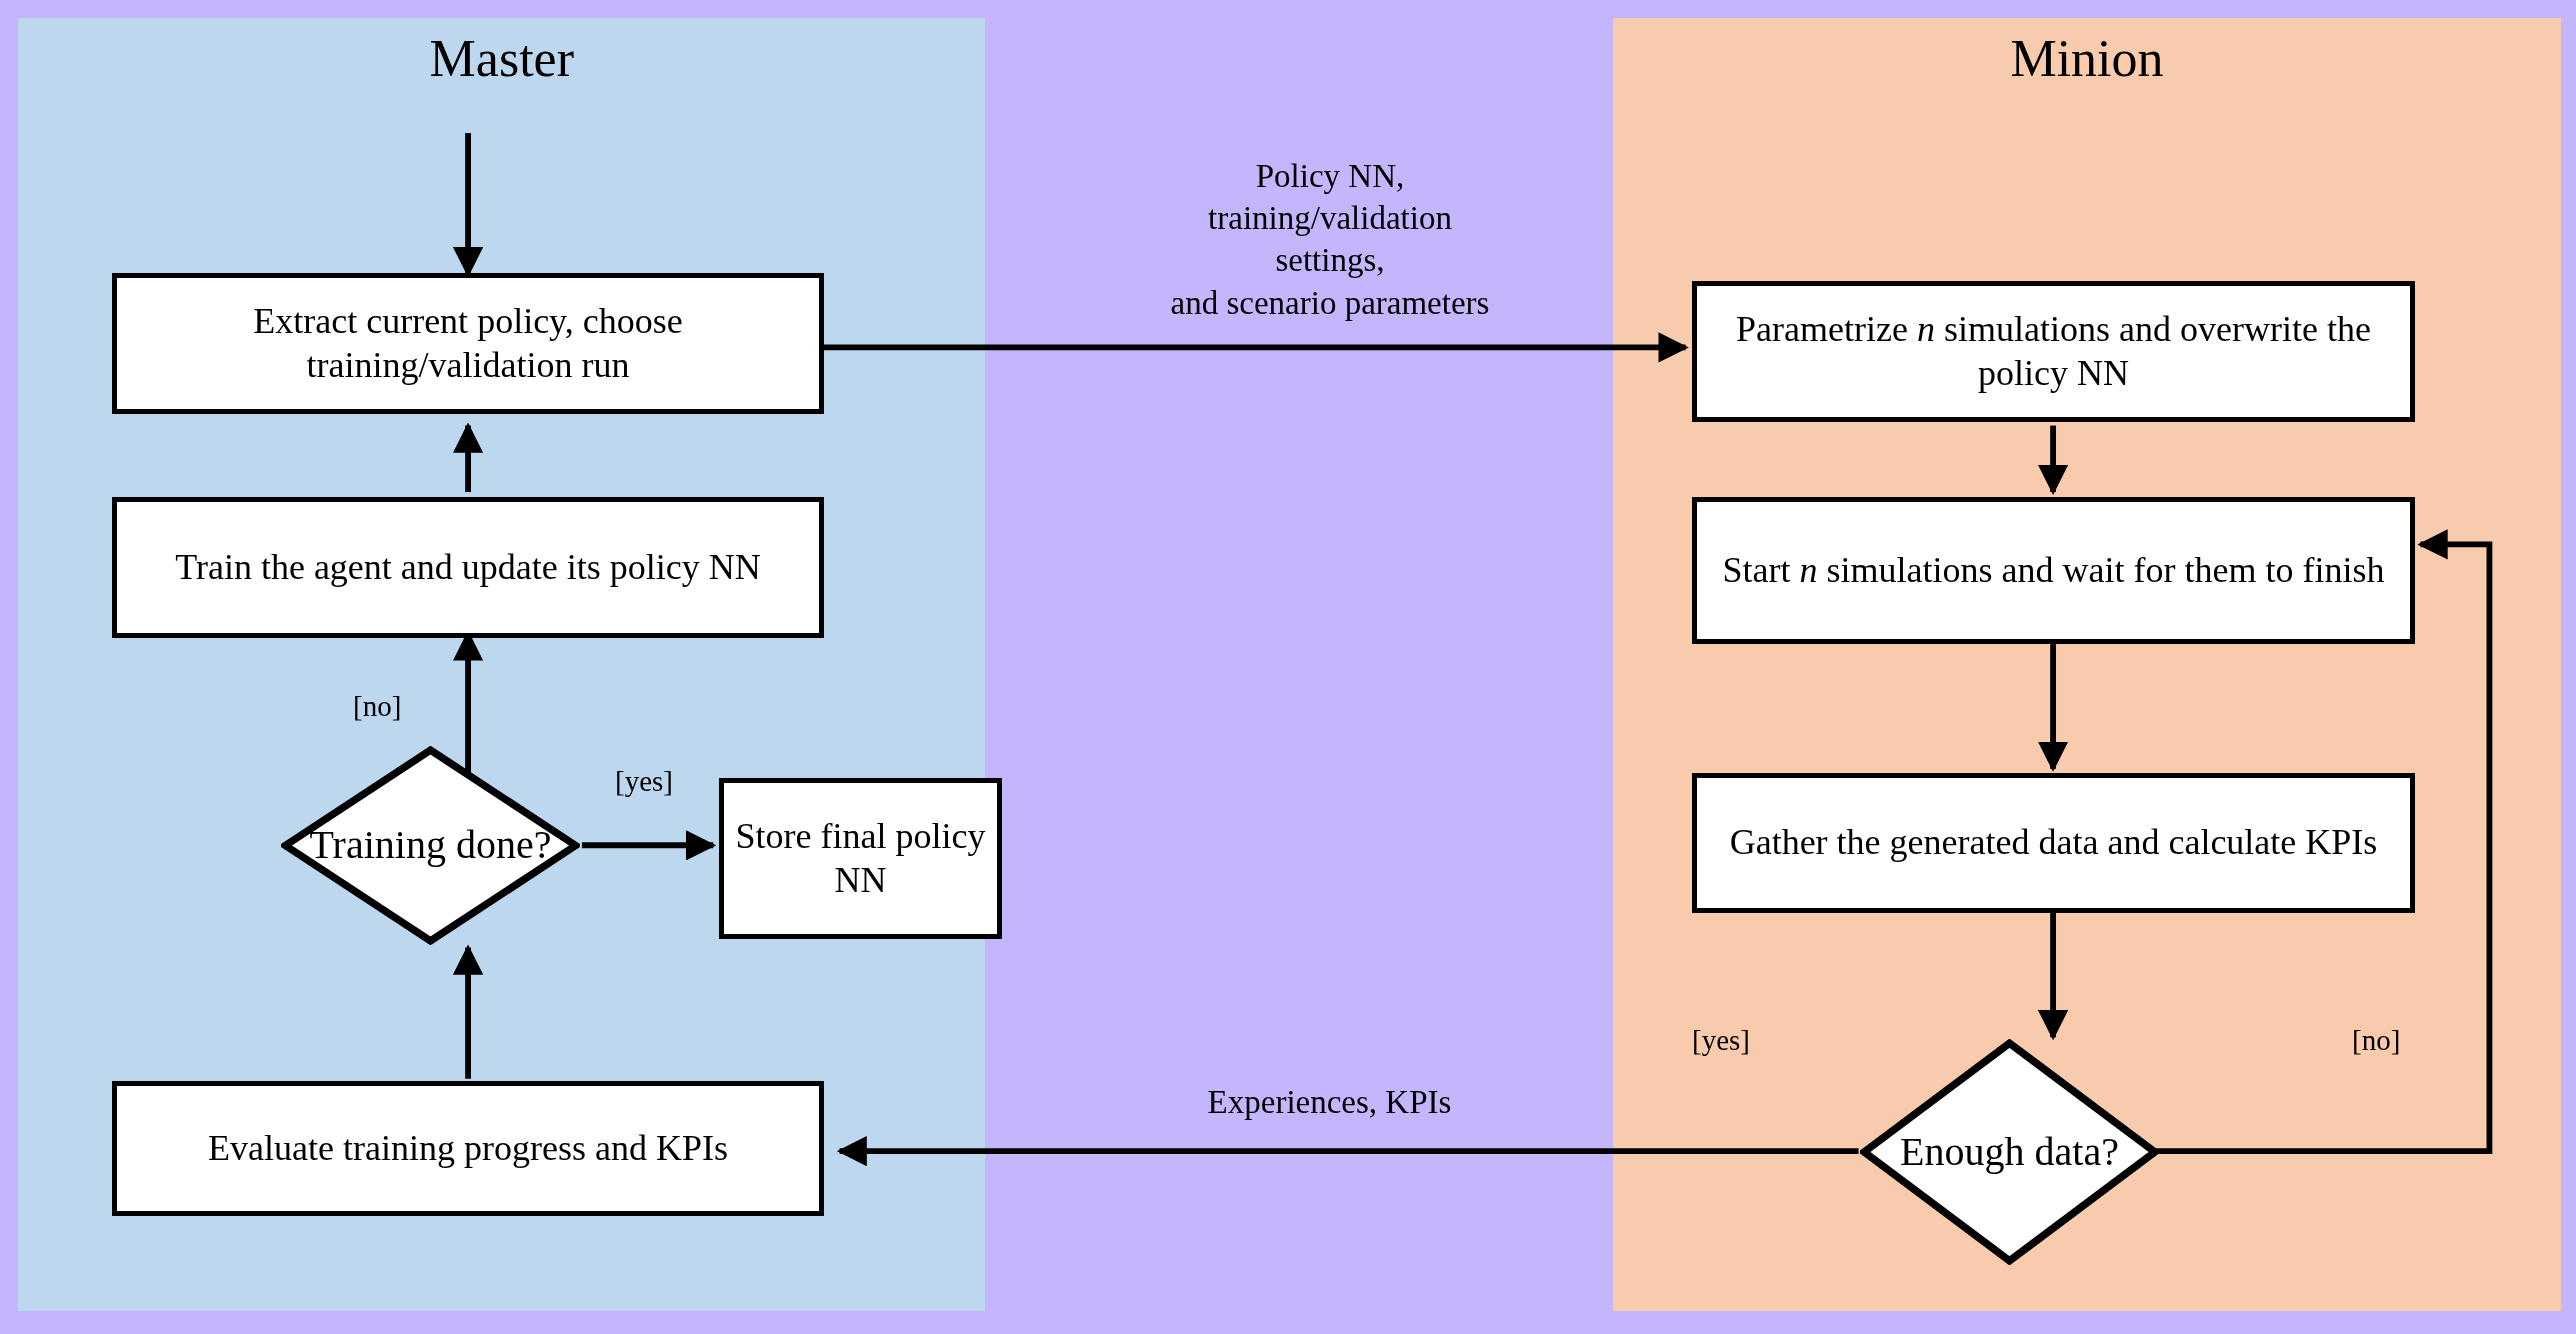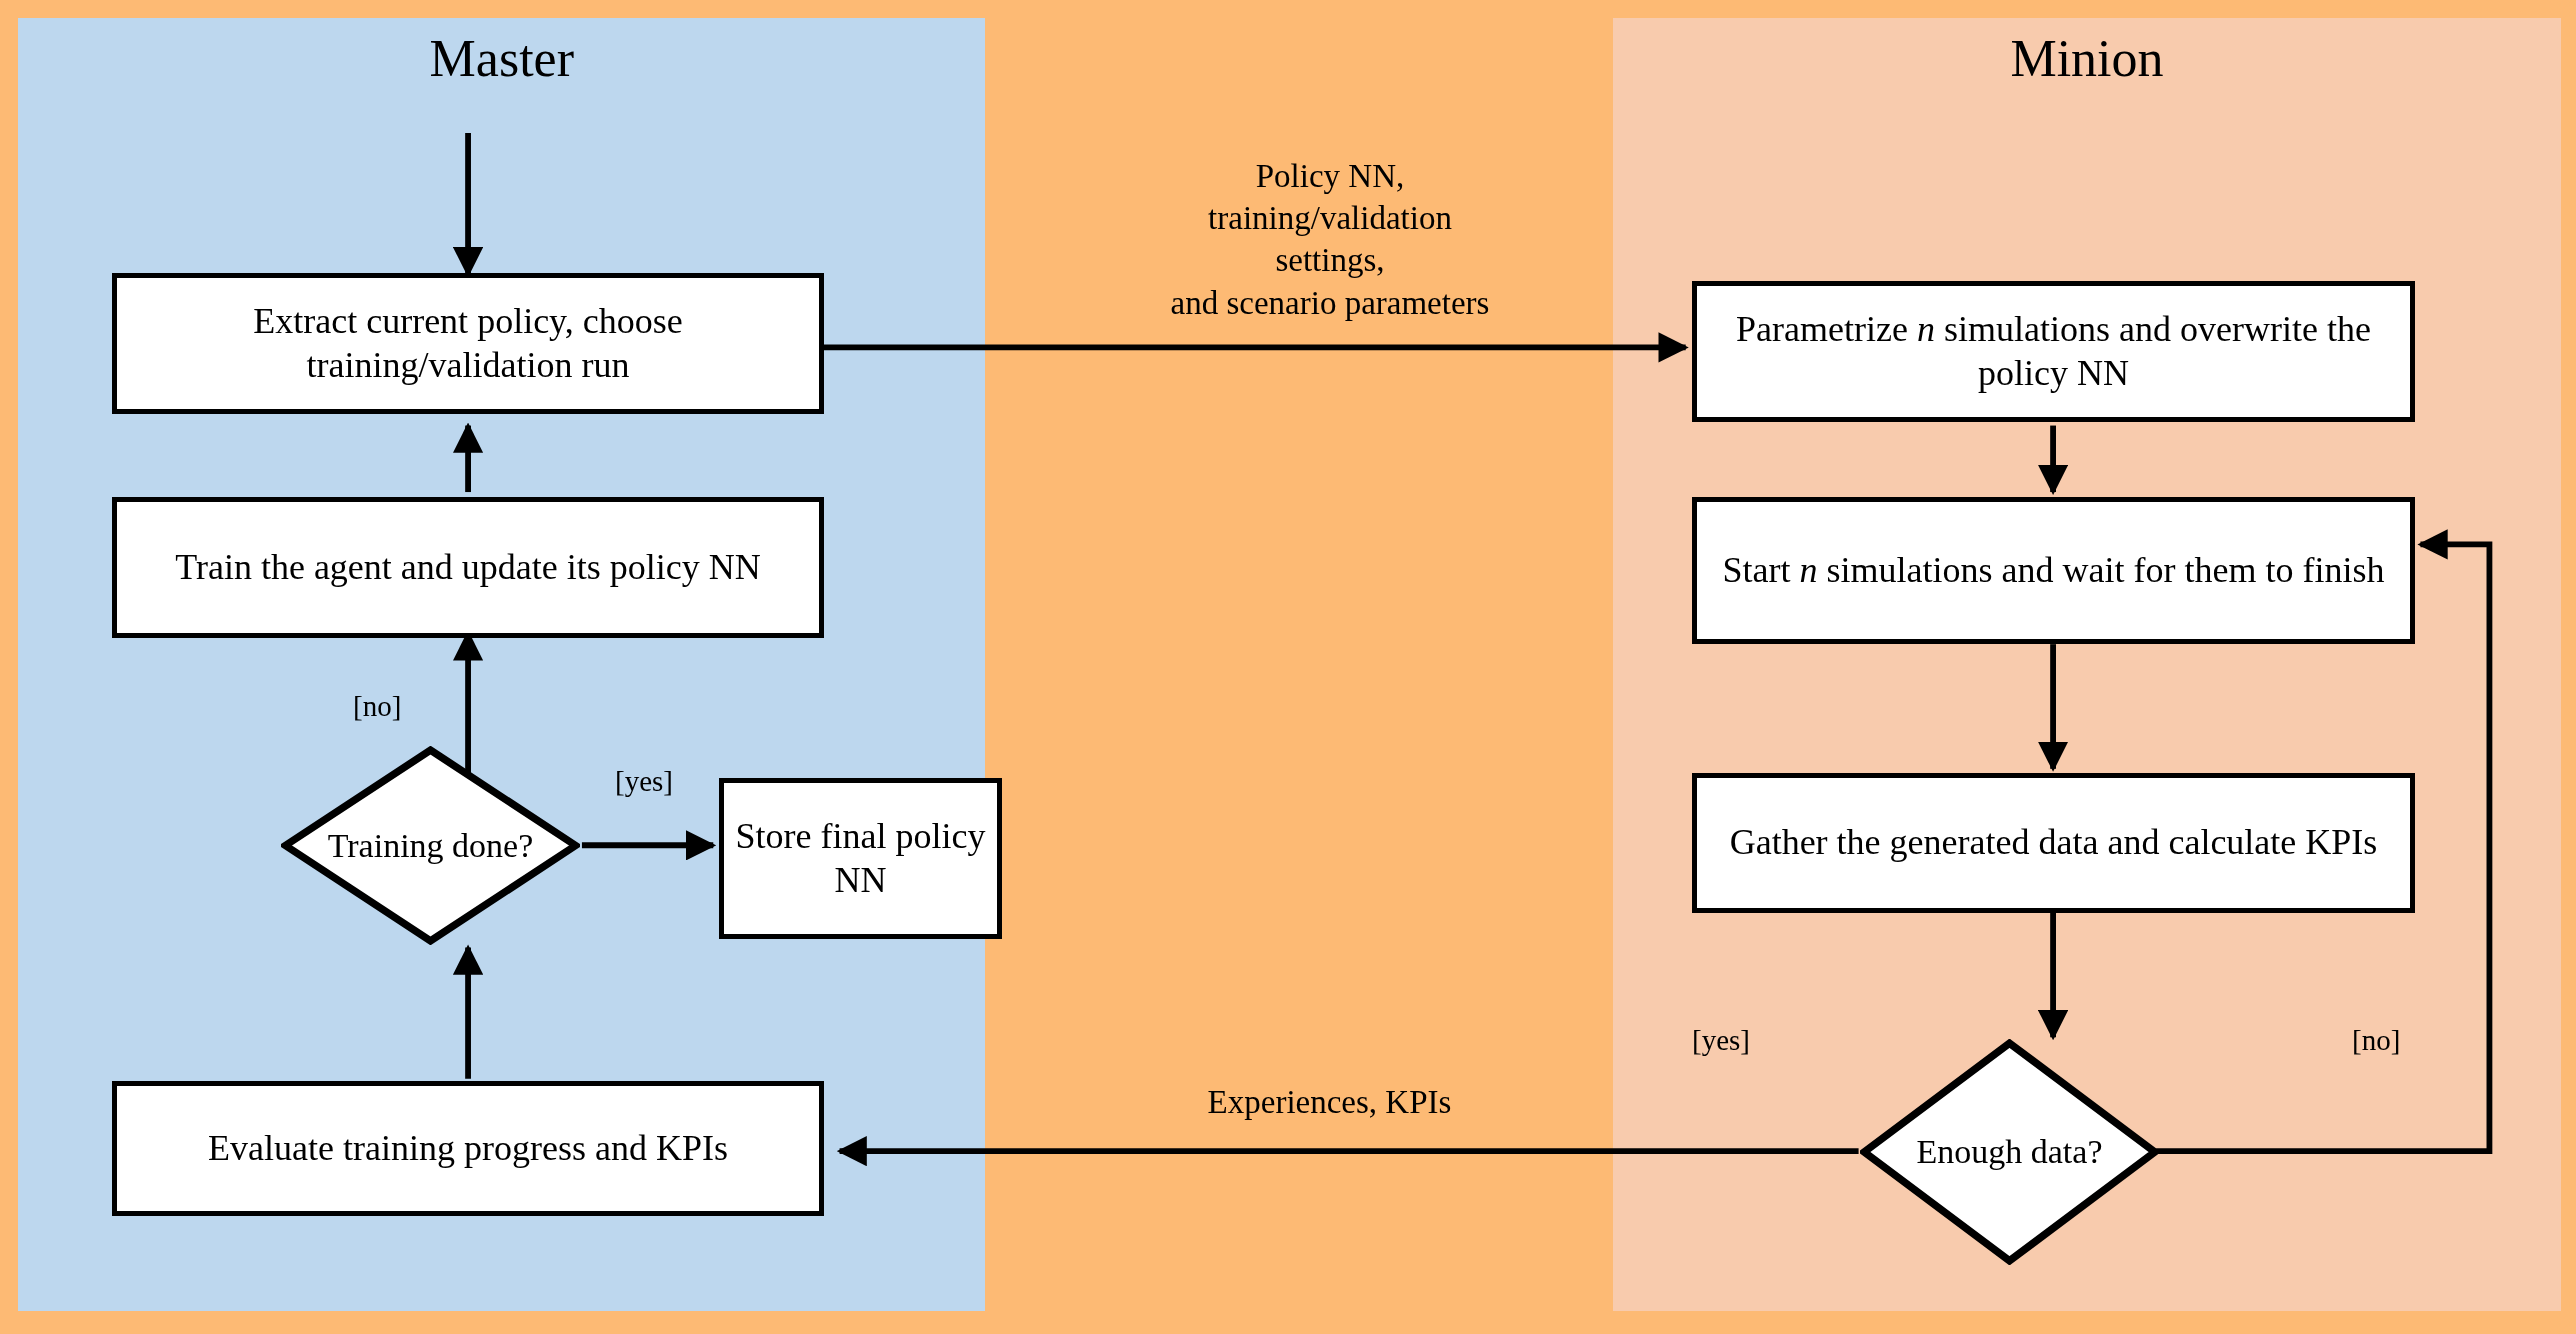--- a/index.html
+++ b/index.html
@@ -1,27 +1,27 @@
 <!DOCTYPE html>
 <html style="font-size:13.3px"><head>
 <meta charset="utf-8">
 <style>
   html,body{margin:0;padding:0;background:#ffffff;}
-  #stage{position:relative;width:2576px;height:1334px;background:#fdba74;
+  #stage{position:relative;width:2576px;height:1334px;background:#c4b5fd;
          font-family:"Liberation Serif","DejaVu Serif",serif;overflow:hidden;}
   .panel{position:absolute;}
   .panel-title{position:absolute;text-align:center;font-size:52px;color:#000;
                line-height:1;white-space:nowrap;}
   .node{position:absolute;background:#ffffff;border:5px solid #000;
         display:flex;align-items:center;justify-content:center;text-align:center;
         box-sizing:border-box;font-size:36px;line-height:1.22;color:#000;padding:0 8.3px;}
   .diamond-wrap{position:absolute;}
   .diamond-label{position:absolute;left:0;top:0;width:100%;height:100%;
                  display:flex;align-items:center;justify-content:center;
-                 text-align:center;font-size:34px;line-height:1.22;color:#000;}
+                 text-align:center;font-size:40px;line-height:1.22;color:#000;}
   .edge-label{position:absolute;text-align:center;font-size:33px;line-height:1.28;
               color:#000;white-space:pre-line;}
   .br-label{position:absolute;font-size:29px;color:#000;white-space:nowrap;}
   svg.lines{position:absolute;left:0;top:0;width:2576px;height:1334px;
             pointer-events:none;}
   .it{font-style:italic;}
 </style>
 </head>
 <body>
 

